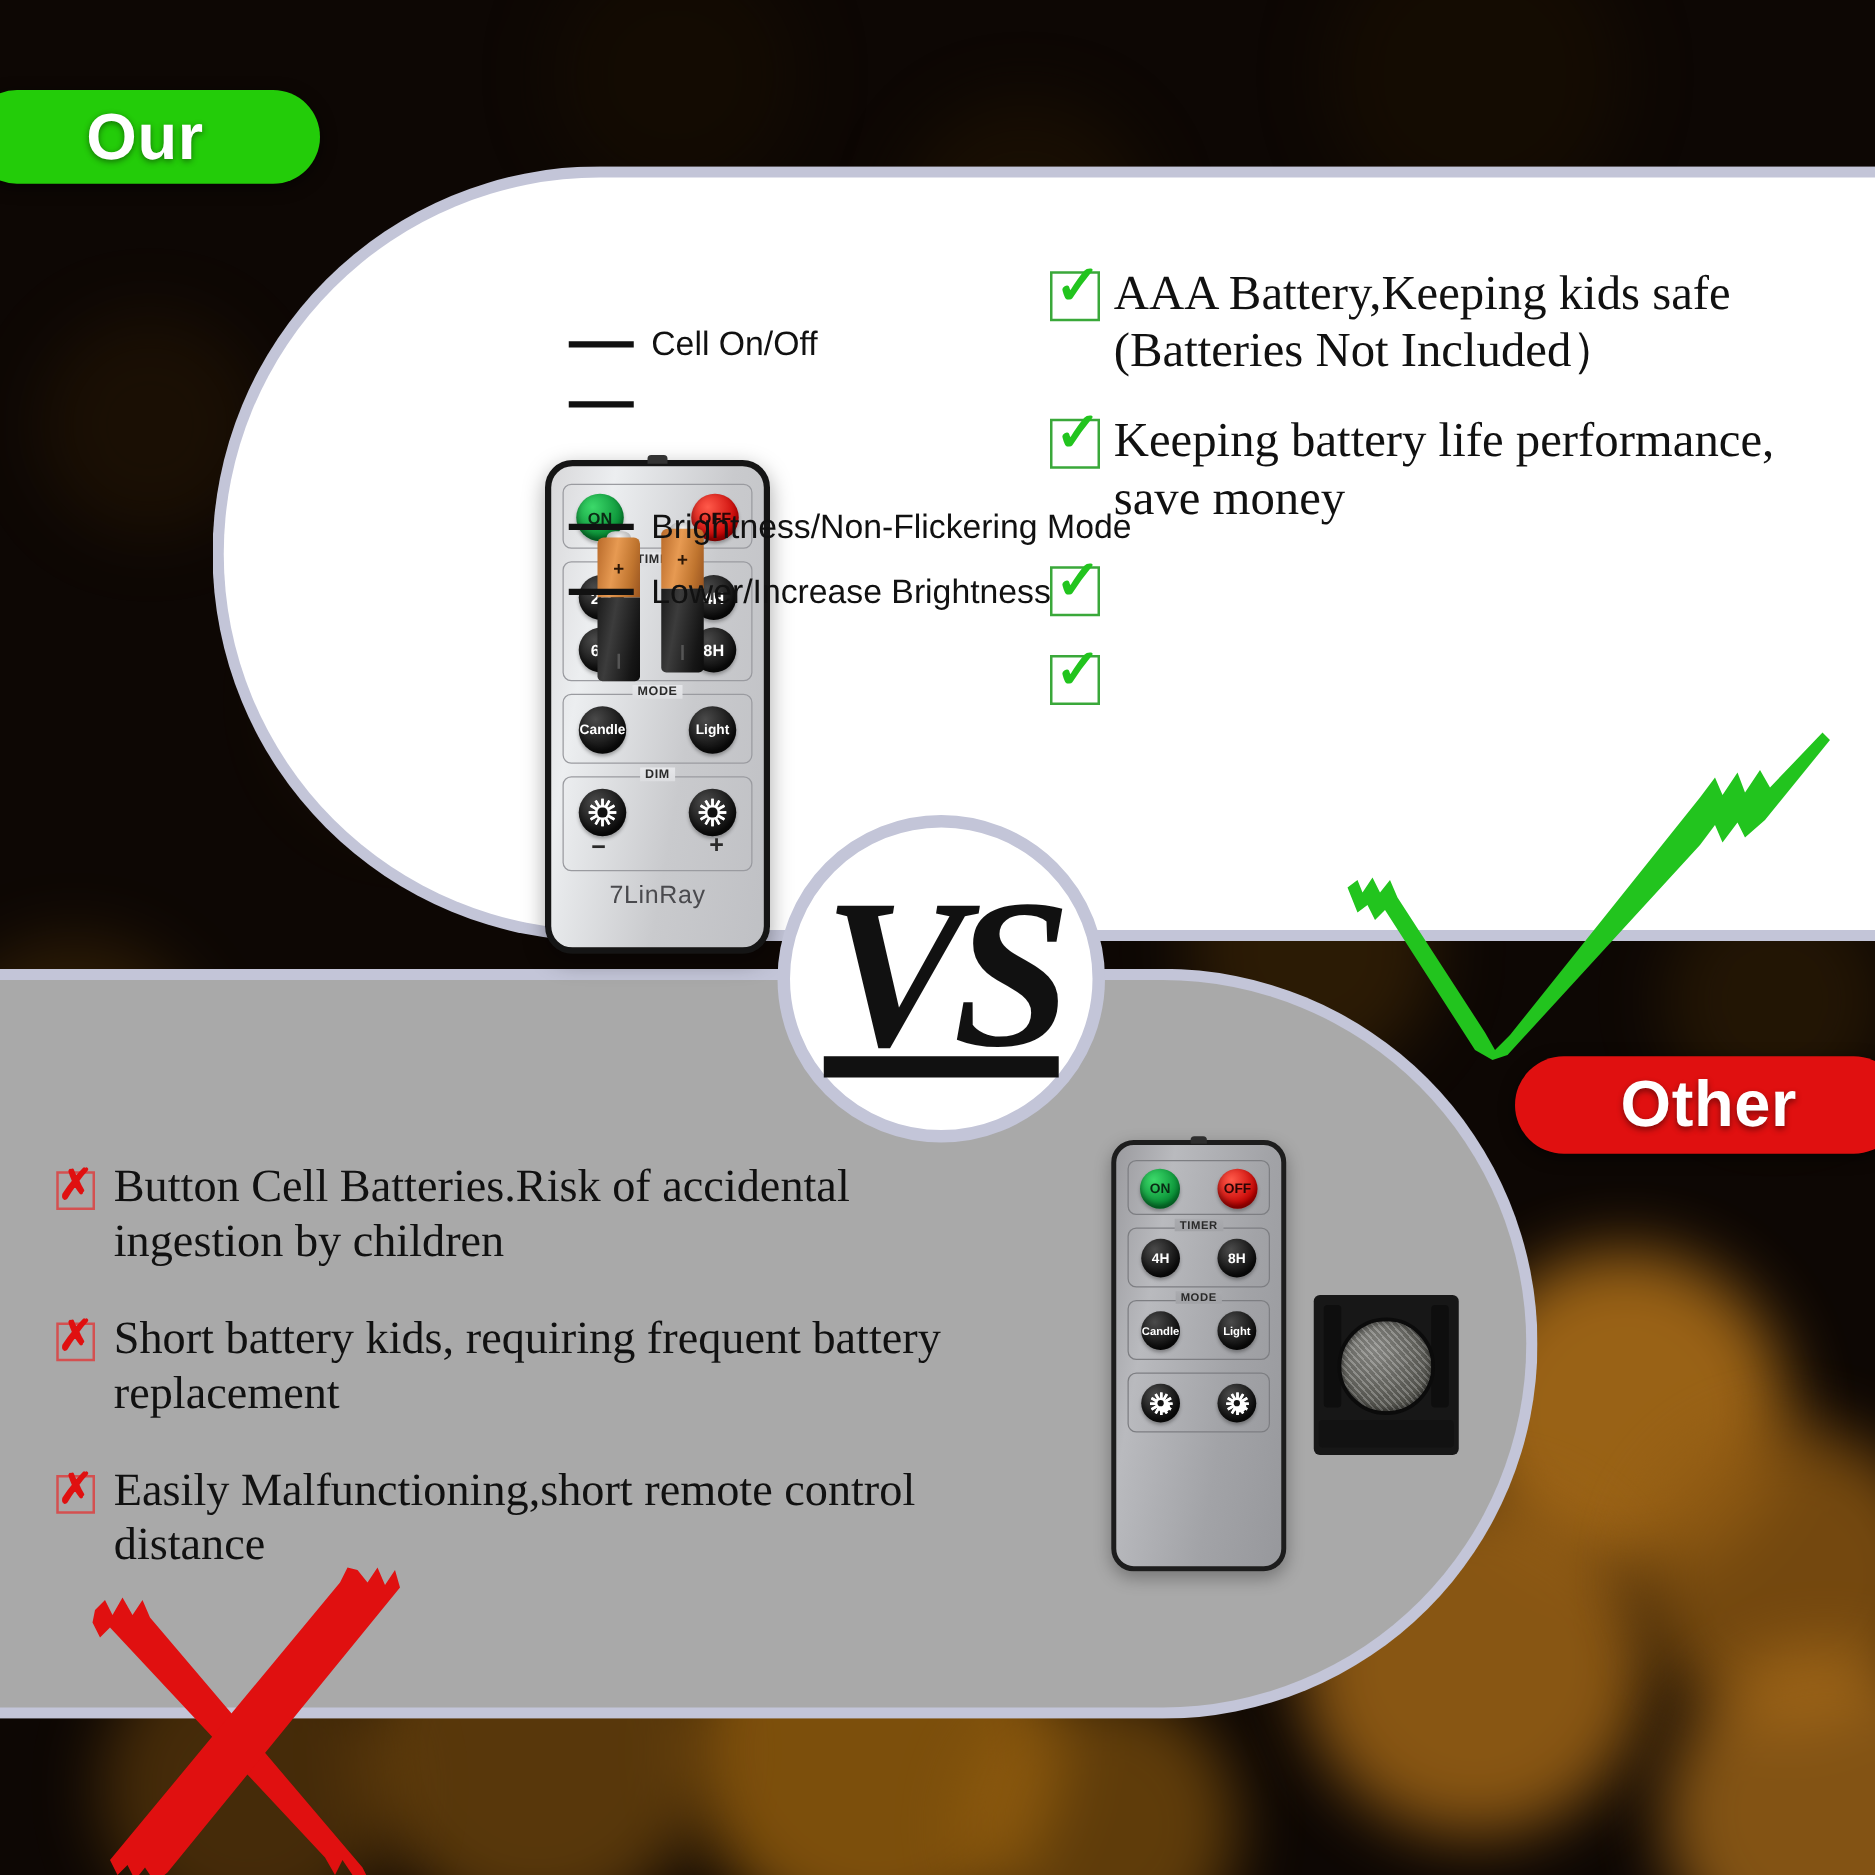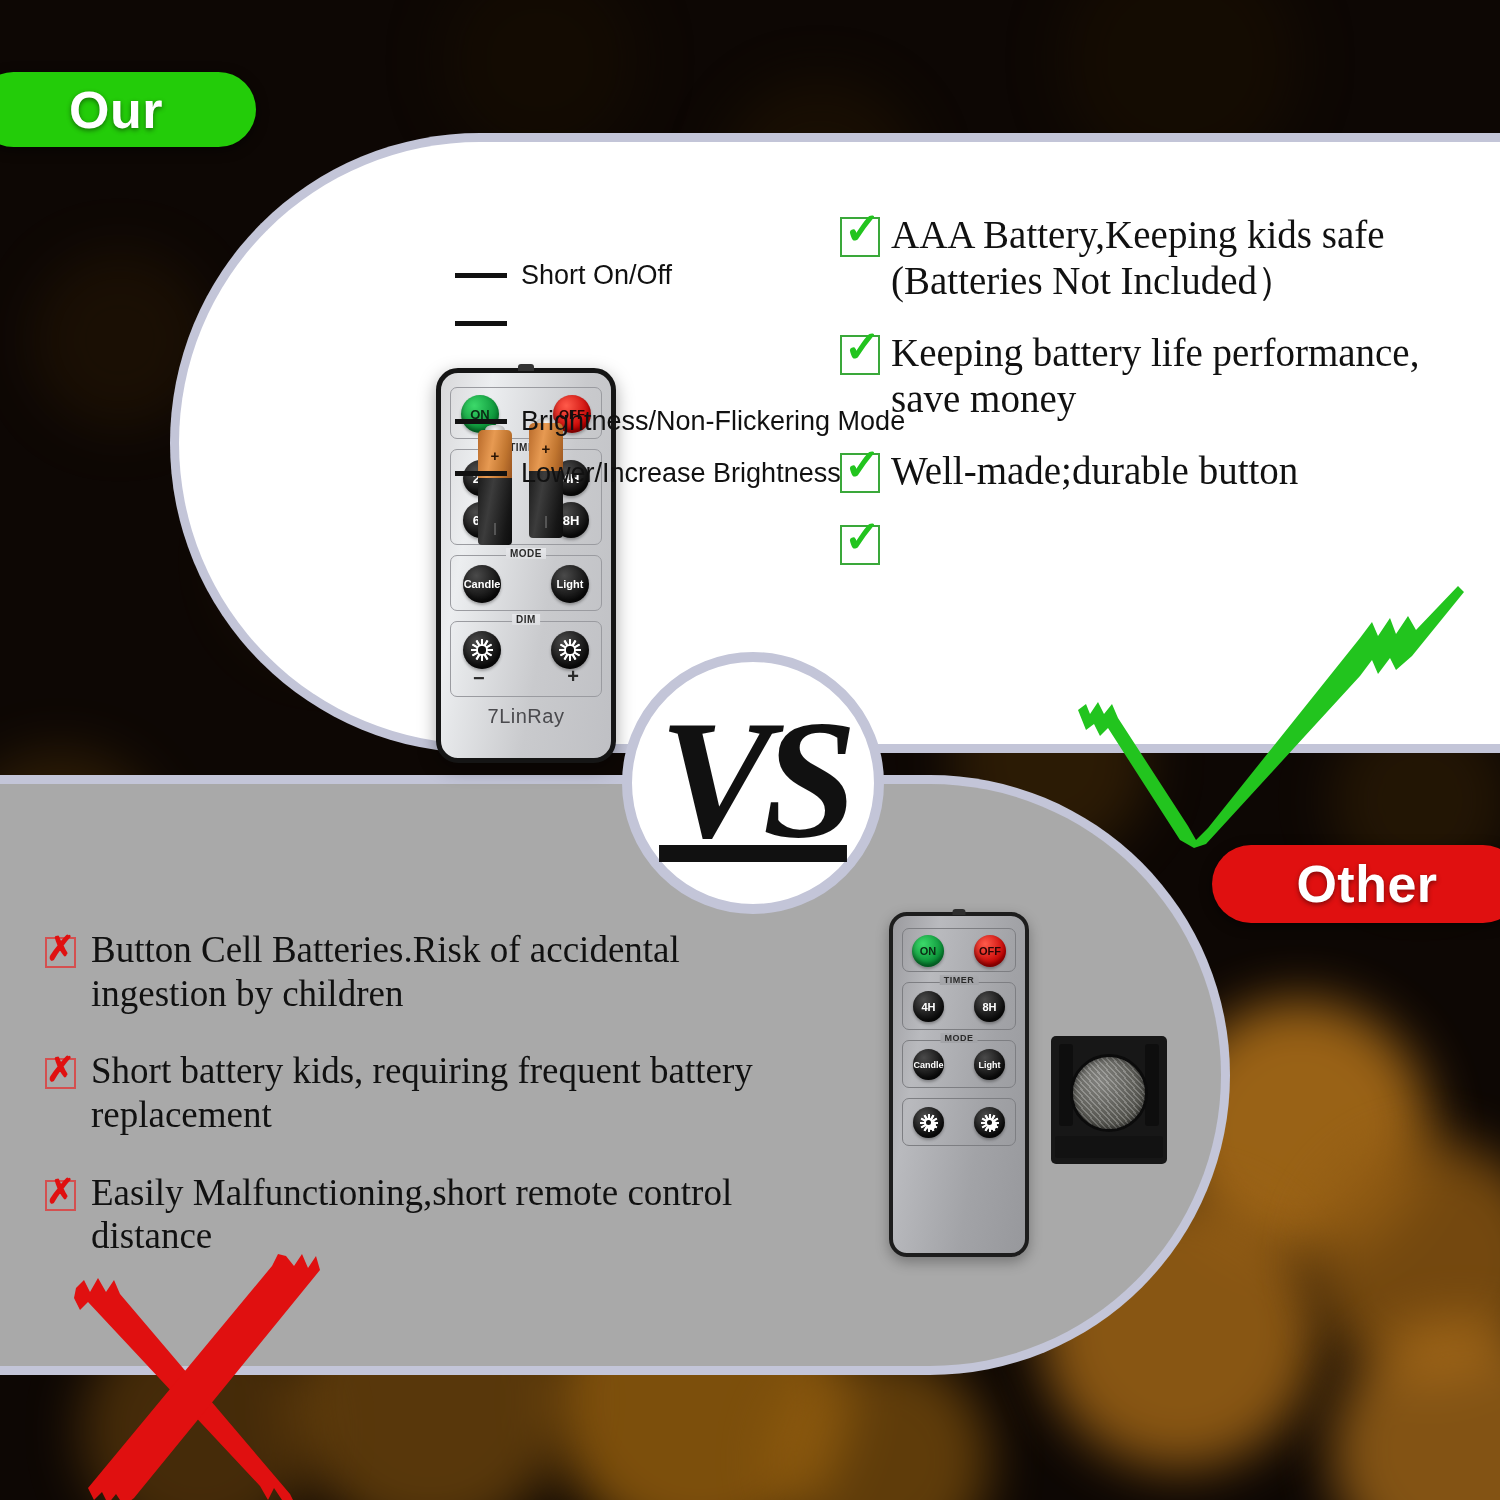--- a/index.html
+++ b/index.html
@@ -298,21 +298,21 @@
   <div class="aaa" style="left:350px;top:281px;">
     <div class="cap"></div>
     <div class="top"></div>
     <div class="plus">+</div>
     <div class="bot"></div>
   </div>
 </div>
 
 <div class="callout" style="left:455px;top:258px;">
   <span class="dash"></span>
-  <span class="ctext">Short On/Off</span>
+  <span class="ctext">Cell On/Off</span>
 </div>
 <div class="callout" style="left:455px;top:321px;">
   <span class="dash"></span>
 </div>
 <div class="callout" style="left:455px;top:404px;">
   <span class="dash"></span>
   <span class="ctext">Brightness/Non-Flickering Mode</span>
 </div>
 <div class="callout" style="left:455px;top:456px;">
   <span class="dash"></span>
@@ -332,21 +332,20 @@
       <span class="mk-box"></span>
         <span class="mk-check">✓</span>
     </span>
     <span class="ftext">Keeping battery life performance, save money</span>
   </div>
   <div class="feat">
     <span class="mark">
       <span class="mk-box"></span>
         <span class="mk-check">✓</span>
     </span>
-    <span class="ftext">Well-made;durable button</span>
   </div>
   <div class="feat">
     <span class="mark">
       <span class="mk-box"></span>
         <span class="mk-check">✓</span>
     </span>
   </div>
 </div>
 
 <div class="panel" id="panel-other"></div>

